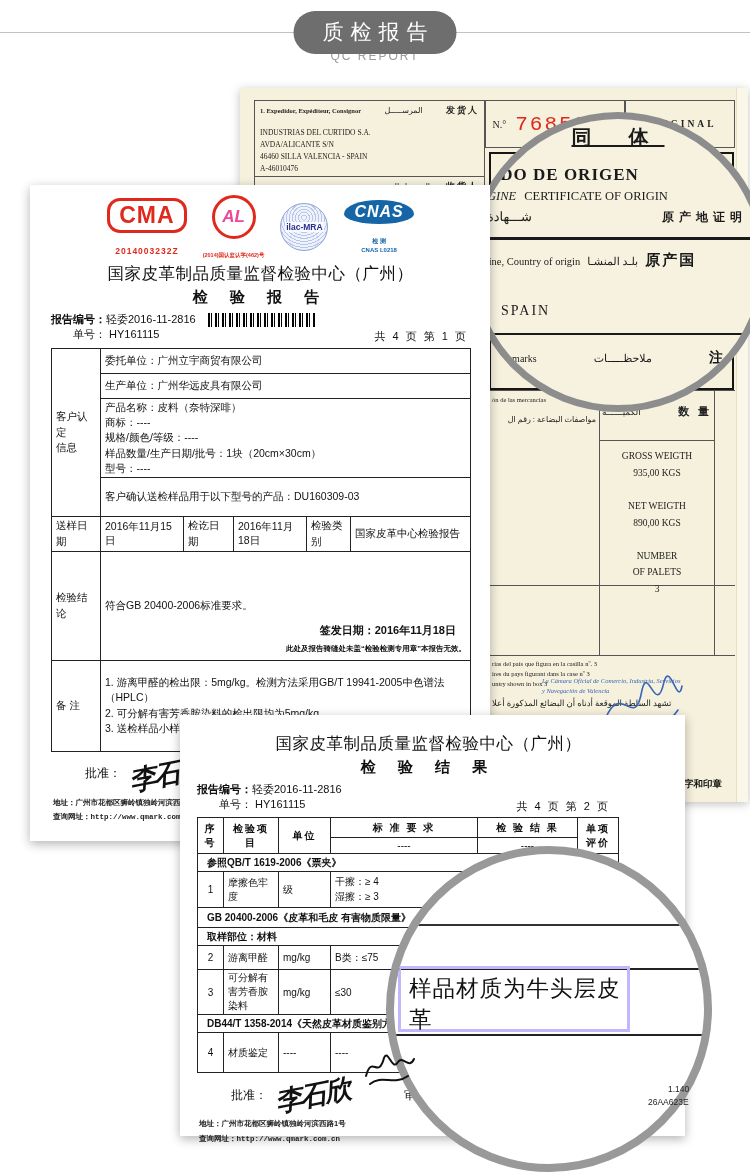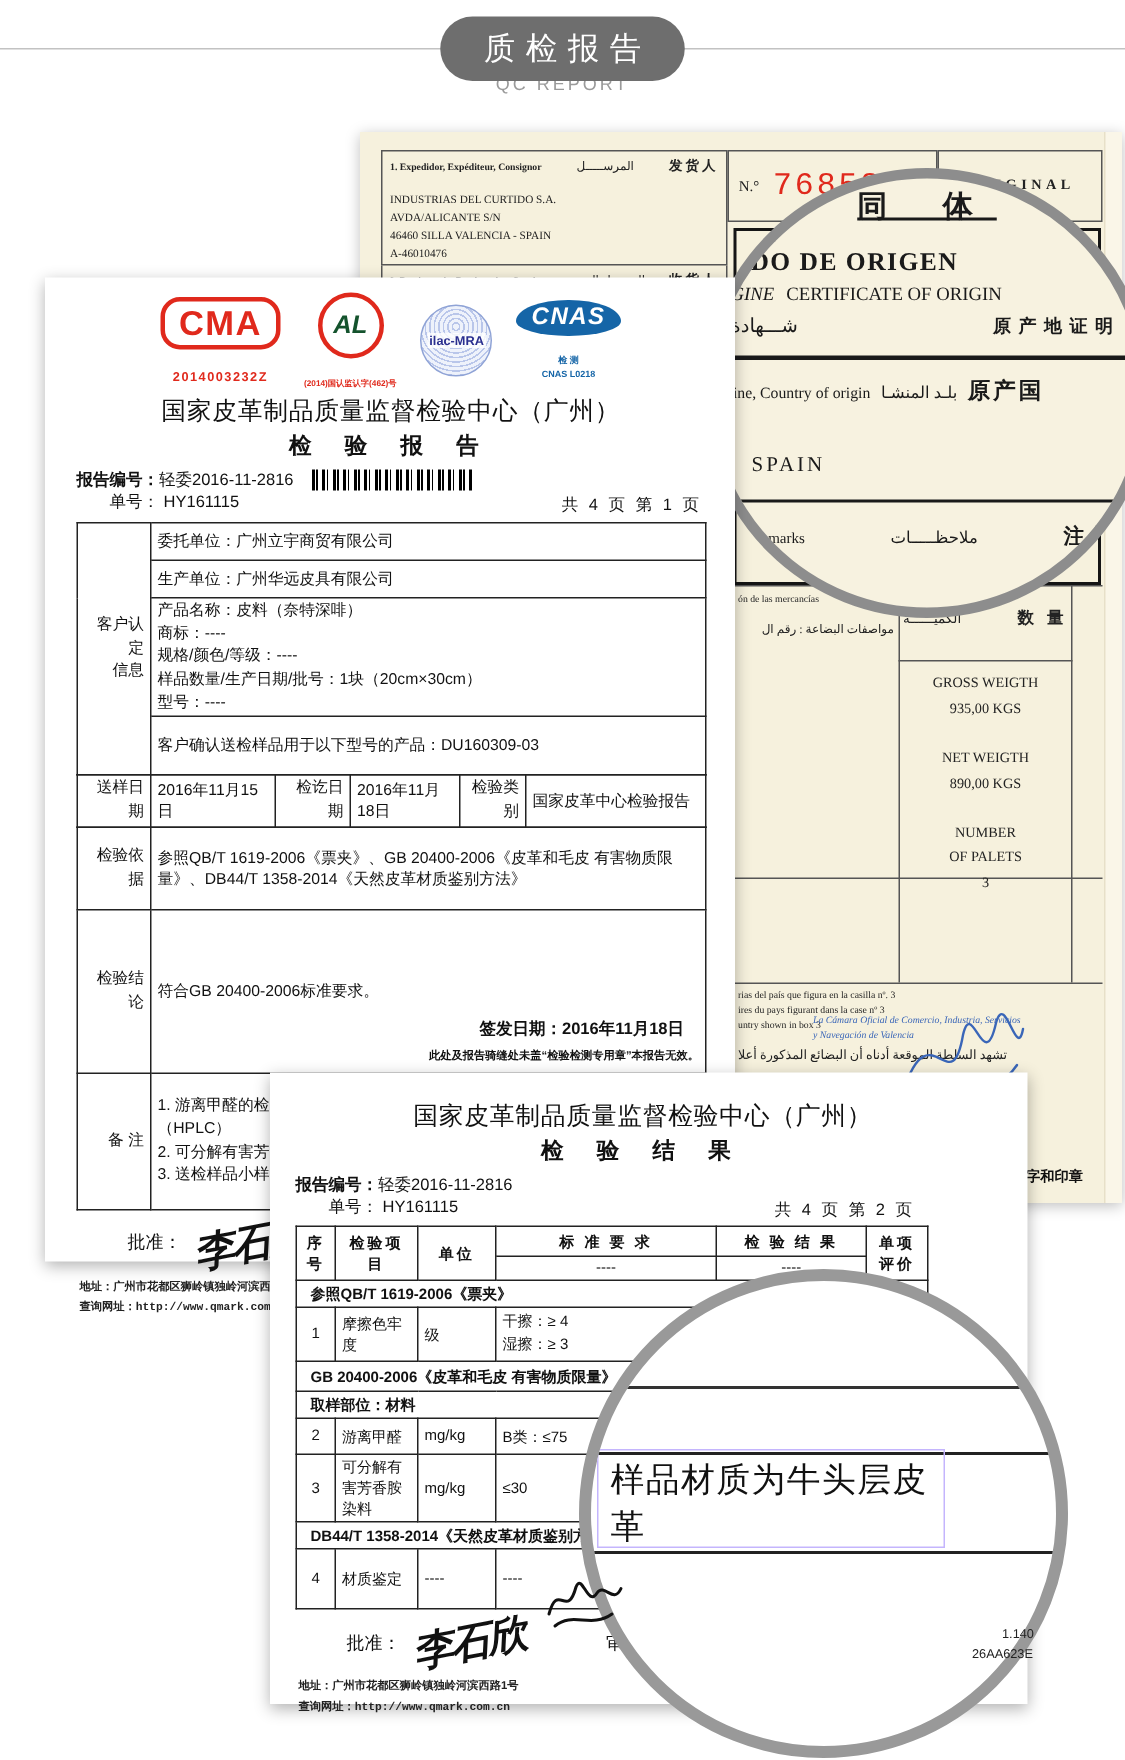--- a/index.html
+++ b/index.html
@@ -90,21 +90,21 @@
         box-shadow:0 3px 10px rgba(0,0,0,.3);z-index:4;box-sizing:border-box;}
   .rep-in{padding:9px 20px 0 21px;position:relative;}
   .rep2 .rep-in{padding:13px 25px 0 17px;}
 
   .logos{display:flex;align-items:center;justify-content:center;gap:16px;height:62px;margin-top:2px;}
   .logo-blk{display:flex;flex-direction:column;align-items:center;gap:13px;}
   .cma-box{border:3px solid #e0291c;border-radius:13px;padding:0 9px;font-size:23px;font-weight:800;
         color:#e0291c;letter-spacing:1px;line-height:1.25;}
   .cma-code{font-size:8.5px;font-weight:bold;color:#e0291c;letter-spacing:1px;}
   .cal-circ{width:38px;height:38px;border:3.5px solid #e0291c;border-radius:50%;display:flex;align-items:center;
-        justify-content:center;color:#14532d;font-weight:900;font-style:italic;font-size:17px;}
+        justify-content:center;color:#ec4899;font-weight:900;font-style:italic;font-size:17px;}
   .cal-code{font-size:5.5px;color:#e0291c;font-weight:bold;}
   .ilac-circ{width:46px;height:46px;border-radius:50%;border:1px solid #8fa3d6;
         background:repeating-radial-gradient(circle at 50% 30%, #eef2fb 0 2px, #b9c6ea 2px 3px);
         display:flex;align-items:center;justify-content:center;}
   .ilac-txt{font-size:8.5px;font-weight:bold;color:#2a2f8f;background:rgba(255,255,255,.8);padding:0 1px;}
   .cnas-box{background:#1565a7;color:#fff;font-weight:900;font-style:italic;font-size:16px;
         padding:3px 10px;border-radius:50% 50% 50% 50% / 58% 58% 42% 42%;letter-spacing:1px;}
   .cnas-code{font-size:6px;color:#1565a7;font-weight:bold;text-align:center;line-height:1.3;white-space:pre-line;}
 
   .r-title{text-align:center;font-size:16.5px;font-weight:normal;margin-top:5px;letter-spacing:.5px;}
@@ -115,21 +115,21 @@
   .r-order{margin-top:0;padding-left:22px;}
   .barcode{display:inline-block;width:108px;height:14px;margin-left:12px;vertical-align:middle;
         background:repeating-linear-gradient(90deg,#000 0 2px,#fff 2px 3px,#000 3px 4px,#fff 4px 7px,#000 7px 9px,#fff 9px 10px,#000 10px 11px,#fff 11px 14px);}
   .r-page{position:absolute;right:2px;bottom:0;font-size:11px;letter-spacing:2px;white-space:nowrap;}
   .rep2 .r-page{right:50px;}
 
   table.rt{border-collapse:collapse;table-layout:fixed;font-size:10.5px;color:#111;}
   table.rt td{border:1px solid #222;padding:1px 4px;vertical-align:middle;overflow:hidden;}
   table.t1{width:419px;margin:4px auto 0 auto;}
   table.t1.stack{margin-top:-1px;}
-  td.lbl{text-align:right;white-space:pre-line;line-height:1.5;}
+  td.lbl{text-align:left;white-space:pre-line;line-height:1.5;}
   td.top{vertical-align:top;}
   .pre{white-space:pre-line;line-height:1.45;}
   .h24{height:22px;}
   .conc-cell{position:relative;}
   .signdate{position:absolute;right:14px;bottom:22px;font-size:11px;font-weight:bold;}
   .invalid{position:absolute;right:4px;bottom:6px;font-size:7.5px;font-weight:bold;}
   .approve-row{margin:10px 0 0 34px;font-size:12px;display:flex;align-items:center;}
   .sig{display:inline-block;font-size:27px;font-weight:700;transform:rotate(-11deg) skewX(-14deg);
         letter-spacing:-2px;margin-left:10px;line-height:.9;}
   .r-foot{margin:10px 0 0 2px;font-size:7.5px;font-weight:bold;line-height:1.9;color:#222;}
@@ -143,21 +143,21 @@
   .t2 td.c{text-align:center;}
   .review-lbl{margin-left:52px;}
 
   
   .mag2{position:absolute;left:386px;top:846px;width:310px;height:310px;border-radius:50%;
         border:8px solid #999;background:#fff;z-index:5;overflow:hidden;box-sizing:content-box;}
   .m2-frag{position:absolute;left:2px;top:16px;font-size:13px;font-weight:bold;}
   .m2-hl1{position:absolute;left:0;top:70px;width:100%;height:2px;background:#333;}
   .m2-hl2{position:absolute;left:0;top:114px;width:100%;height:2px;background:#222;}
   .m2-hl3{position:absolute;left:0;top:180px;width:100%;height:2px;background:#222;}
-  .m2-box{position:absolute;left:4px;top:112px;width:232px;height:66px;border:1px solid #c4b5fd;
+  .m2-box{position:absolute;left:4px;top:112px;width:232px;height:66px;border:3px solid #c4b5fd;
         box-sizing:border-box;padding:4px 0 0 8px;}
   .m2-text{font-size:22.5px;letter-spacing:1px;font-family:"Liberation Serif",serif;}
 
   
   .frag1{position:absolute;left:668px;top:1084px;font-size:8.5px;z-index:6;color:#222;}
   .frag2{position:absolute;left:648px;top:1097px;font-size:8.5px;z-index:6;color:#222;}
   .review-scribble{position:absolute;left:360px;top:1046px;z-index:6;}
 </style>
 </head>
 <body>
@@ -363,24 +363,20 @@
         </tr>
       </tbody>
         </table>
 
       <table class="rt t1 stack">
         <colgroup>
             <col style="width:49px">
             <col style="width:370px">
           </colgroup>
         <tbody>
-            <tr>
-          <td class="lbl" style="height:52px">检验依据</td>
-          <td class="top">参照QB/T 1619-2006《票夹》、GB 20400-2006《皮革和毛皮 有害物质限量》、DB44/T 1358-2014《天然皮革材质鉴别方法》</td>
-        </tr>
         <tr>
           <td class="lbl" style="height:106px">检验结论</td>
           <td class="top conc-cell">
             <div>符合GB 20400-2006标准要求。</div>
             <div class="signdate">签发日期：2016年11月18日</div>
             <div class="invalid">此处及报告骑缝处未盖“检验检测专用章”本报告无效。</div>
           </td>
         </tr>
         <tr>
           <td class="lbl" style="height:88px">备  注</td>

